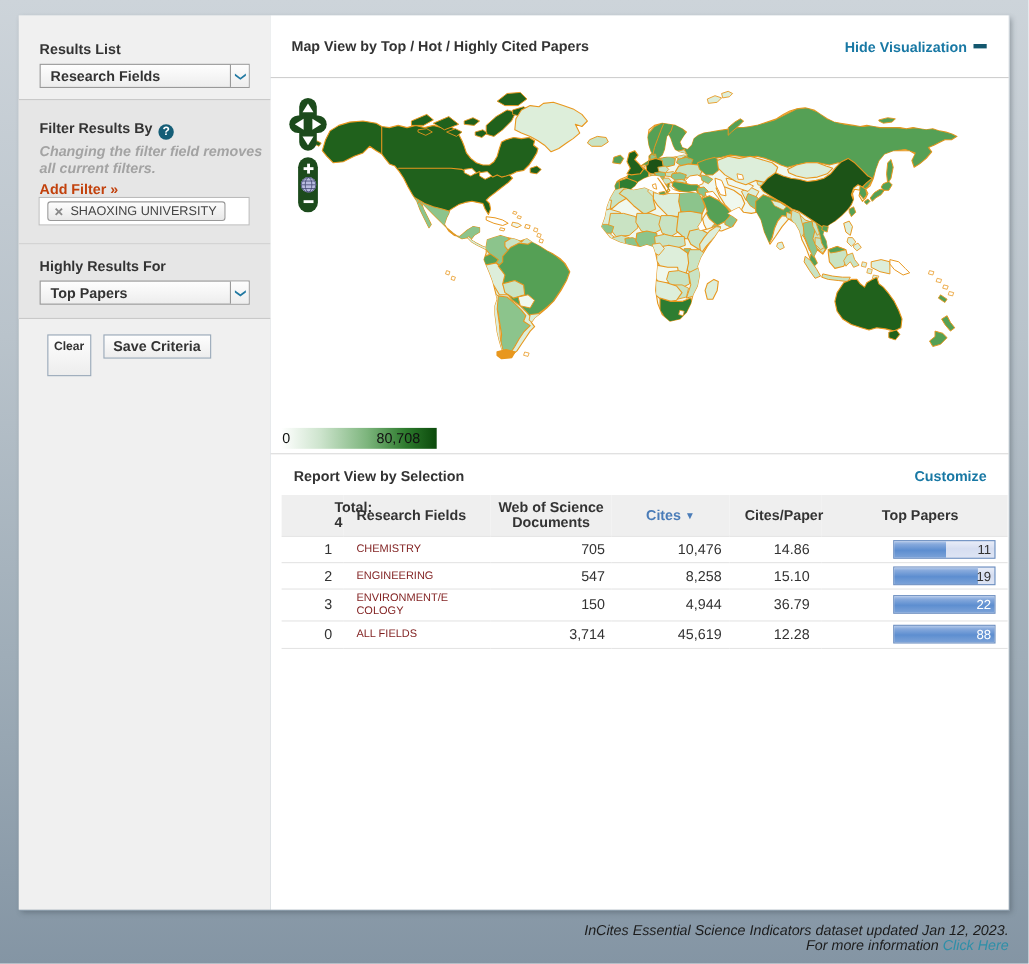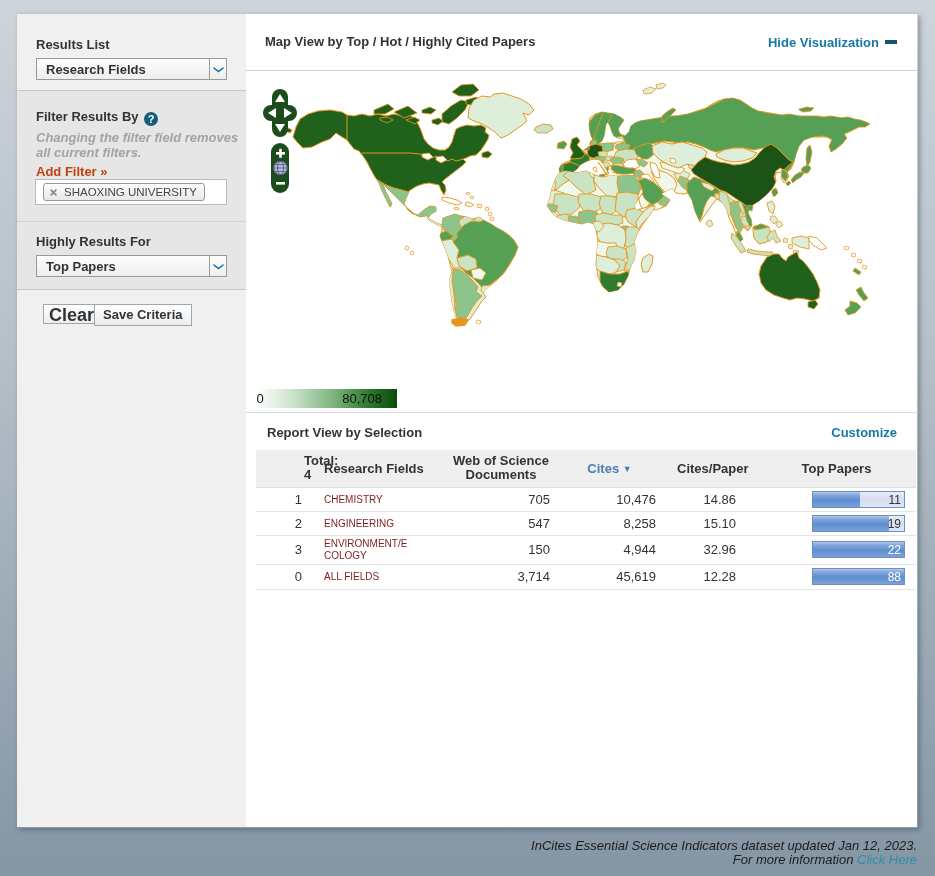--- a/index.html
+++ b/index.html
@@ -70,21 +70,21 @@
   </div>
   <div class="slabel" style="position:absolute;left:19px;top:220px;">Highly Results For</div>
   <div class="dropdown" style="left:19px;top:241px;">
     <span class="txt">Top Papers</span>
     <span class="btn">
         <svg class="chev" viewBox="0 0 11 7">
           <path d="M0.5,0.8 L5.5,4.6 L10.5,0.8 L10.5,2.8 L5.5,6.6 L0.5,2.8 Z" fill="#2179a2"></path>
         </svg>
       </span>
   </div>
-  <div style="position:absolute;left:26px;top:290px;height:20px;padding:0 5px;background:linear-gradient(180deg,#fefefe,#ededed);border:1px solid #98a8b8;font-size:18px;font-weight:bold;color:#333;line-height:20px;">Clear</div>
+  <div style="position:absolute;left:26px;top:290px;height:38px;padding:0 5px;background:linear-gradient(180deg,#fefefe,#ededed);border:1px solid #98a8b8;font-size:11px;font-weight:bold;color:#333;line-height:20px;">Clear</div>
   <div style="position:absolute;left:77px;top:290px;height:22px;padding:0 8px;background:linear-gradient(180deg,#fefefe,#ededed);border:1px solid #98a8b8;font-size:13px;font-weight:bold;color:#333;line-height:20px;">Save Criteria</div>
 </div>
 
 <div id="main">
   <div id="maphdr">
     <div class="slabel" style="position:absolute;left:19px;top:20px;">Map View by Top / Hot / Highly Cited Papers</div>
     <div class="slabel" style="position:absolute;right:38px;top:21px;color:#1878a4;">Hide Visualization</div>
     <div style="position:absolute;right:20px;top:26px;width:12px;height:4px;background:#13576e;"></div>
   </div>
   <svg id="map" style="position:absolute;left:0;top:56px;" width="671" height="342" viewBox="0 0 671 342">
@@ -359,21 +359,21 @@
               <div class="barfill" style="width:76px;"></div>
               <span class="barnum">19</span>
             </div>
           </td>
     </tr>
     <tr style="height:29px;">
       <td style="text-align:right;padding-right:10px;">3</td>
       <td class="fld" style="padding-left:12px;line-height:12px;">ENVIRONMENT/E<br>COLOGY</td>
       <td style="text-align:right;padding-right:6px;">150</td>
       <td style="text-align:right;padding-right:7px;">4,944</td>
-      <td style="text-align:right;padding-right:11px;">32.96</td>
+      <td style="text-align:right;padding-right:11px;">36.79</td>
       <td>
             <div class="bar" style="margin-left:63px;">
               <div class="barfill" style="width:91px;"></div>
               <span class="barnum" style="color:#fff;">22</span>
             </div>
           </td>
     </tr>
     <tr style="height:25px;">
       <td style="text-align:right;padding-right:10px;">0</td>
       <td class="fld" style="padding-left:12px;">ALL FIELDS</td>

